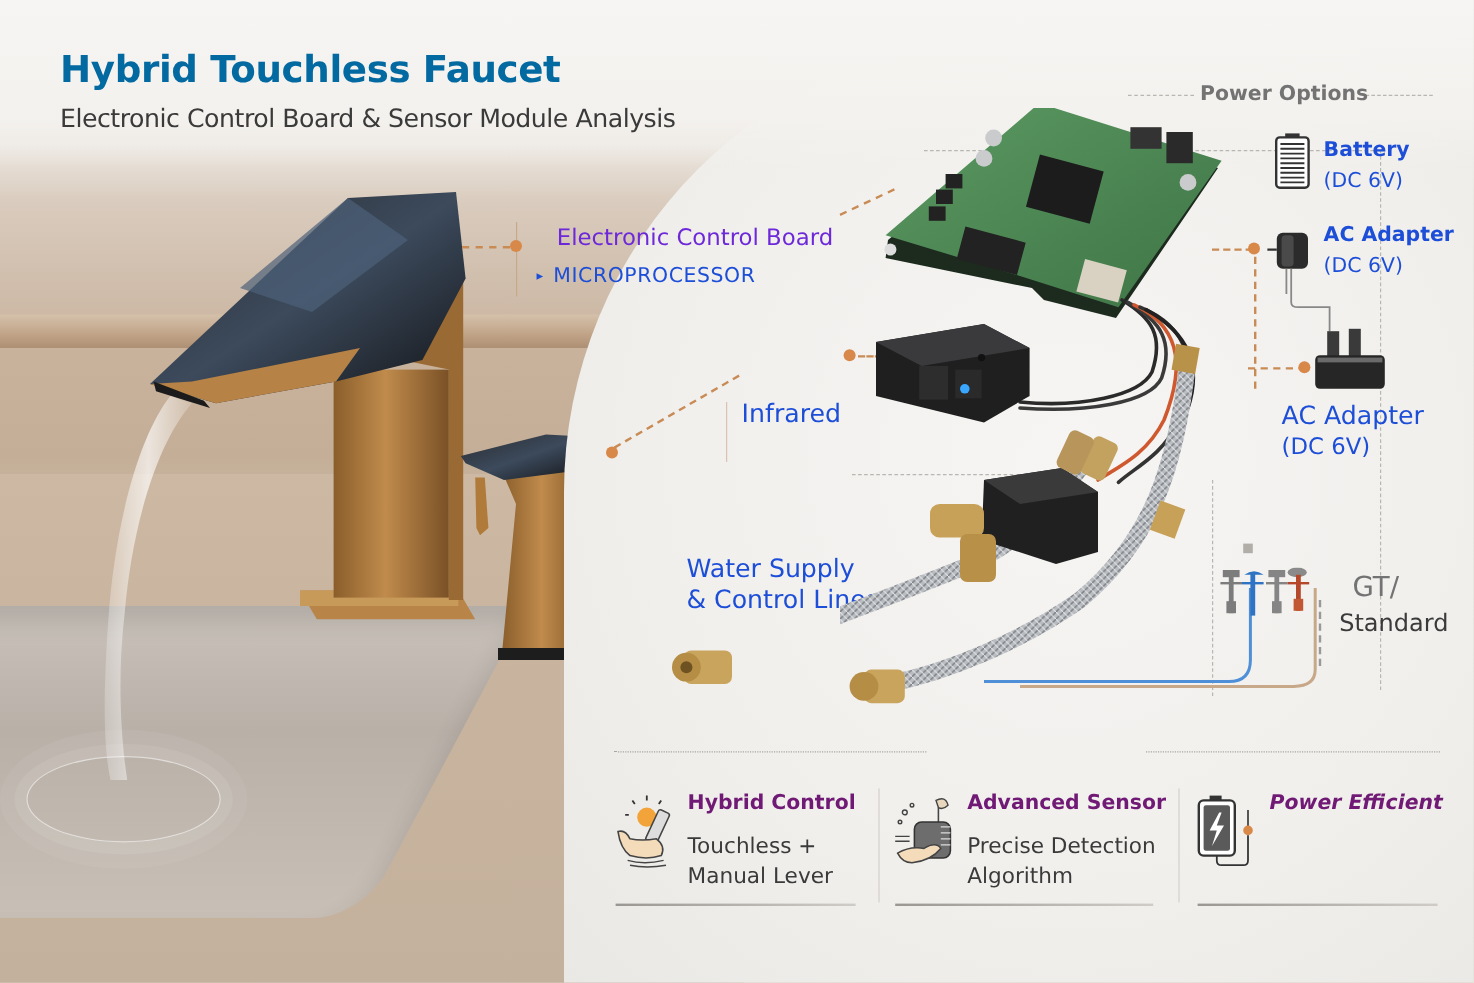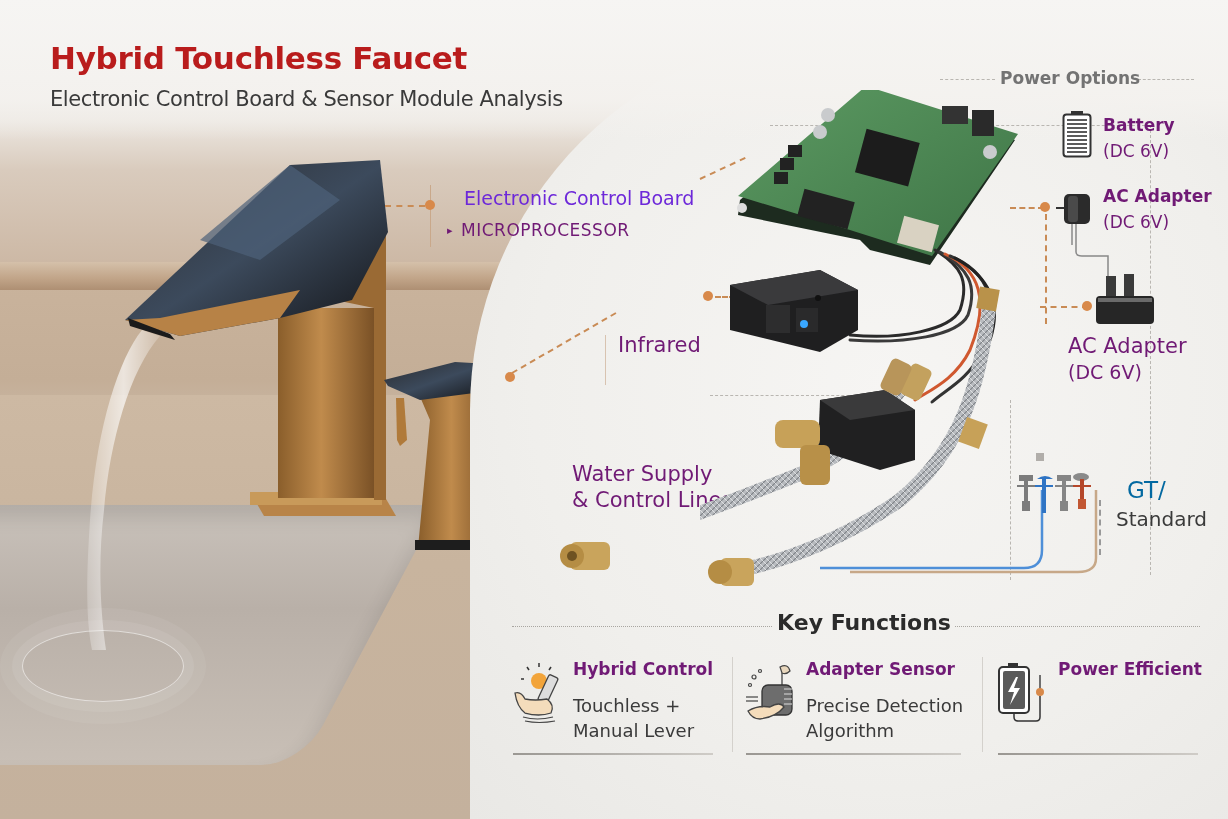--- a/index.html
+++ b/index.html
@@ -19,24 +19,24 @@
     transform:skewX(-28deg);transform-origin:top left;box-shadow:inset 0 12px 18px rgba(0,0,0,.12);}
   .ripples{position:absolute;left:22px;top:630px;width:160px;height:70px;border-radius:50%;
     border:1px solid rgba(255,255,255,.55);box-shadow:0 0 0 10px rgba(255,255,255,.08),0 0 0 22px rgba(255,255,255,.06);}
   .water{position:absolute;left:0;top:0;}
   
   .panel{position:absolute;left:470px;top:30px;width:760px;height:789px;
     background:radial-gradient(ellipse at 55% 45%,#f6f5f3 0%,#f0efec 60%,#e9e8e5 100%);
     border-radius:380px 0 0 0;}
   .header-fade{position:absolute;left:0;top:0;width:1228px;height:140px;
     background:linear-gradient(180deg,rgba(246,245,243,.98) 0%,rgba(244,242,239,.9) 70%,rgba(240,236,231,0) 100%);}
-  .title{position:absolute;left:50px;top:40px;font-size:31px;font-weight:bold;color:#b91c1c;letter-spacing:-0.3px;
+  .title{position:absolute;left:50px;top:40px;font-size:31px;font-weight:bold;color:#0369a1;letter-spacing:-0.3px;
     font-family:"DejaVu Sans",sans-serif;}
   .subtitle{position:absolute;left:50px;top:87px;font-size:21px;color:#3a3a3a;font-family:"DejaVu Sans",sans-serif;letter-spacing:-0.4px;}
-  .label{position:absolute;color:#701a75;font-family:"DejaVu Sans",sans-serif;line-height:1.25;}
+  .label{position:absolute;color:#1d4ed8;font-family:"DejaVu Sans",sans-serif;line-height:1.25;}
   .lbl-bold{font-weight:bold;}
   .dash-h{position:absolute;height:0;border-top:2px dashed #c98b55;}
   .dash-v{position:absolute;width:0;border-left:2px dashed #c98b55;}
   .dot{position:absolute;width:10px;height:10px;border-radius:50%;background:#d8894a;}
   .vrule{position:absolute;width:1px;background:#c9a88a;}
   .grey-dash-h{position:absolute;height:0;border-top:1px dashed #b9b6b1;}
   .grey-dash-v{position:absolute;width:0;border-left:1px dashed #b9b6b1;}
   .kf-title{position:absolute;left:500px;top:610px;width:728px;text-align:center;font-size:22px;font-weight:bold;color:#2b2b2b;}
   .kf-line{position:absolute;top:626px;height:0;border-top:1px dotted #a9a6a1;}
   .kf-card{position:absolute;top:655px;height:100px;}
@@ -278,27 +278,26 @@
           <rect x="45" y="28" width="8" height="10"></rect>
         </g>
       <g>
           <ellipse cx="66" cy="4" rx="8" ry="4" fill="#8a8a8a"></ellipse>
           <rect x="58" y="12" width="18" height="2" fill="#b5472a"></rect>
           <rect x="65" y="6" width="4" height="30" fill="#b5472a"></rect>
           <rect x="63" y="26" width="8" height="10" fill="#c25733"></rect>
         </g>
     </svg>
     <div class="grey-dash-v" style="left:1099px;top:500px;height:55px;border-left:2px dashed #999;"></div>
-    <div class="label" style="left:1127px;top:476px;font-size:23px;color:#0369a1;">GT/</div>
+    <div class="label" style="left:1127px;top:476px;font-size:23px;color:#737373;">GT/</div>
     <div class="label" style="left:1116px;top:507px;font-size:20px;color:#3a3a3a;">Standard</div>
   </div>
 
   <div class="kf-line" style="left:512px;width:260px;"></div>
   <div class="kf-line" style="left:955px;width:245px;"></div>
-  <div class="kf-title">Key Functions</div>
 
   <div class="kf-card" style="left:505px;width:225px;">
     <svg class="icon" viewBox="0 0 56 64">
       <circle cx="28" cy="20" r="8" fill="#f2a43a"></circle>
       <g stroke="#333" stroke-width="1.5">
           <line x1="28" y1="2" x2="28" y2="6"></line>
           <line x1="16" y1="6" x2="18" y2="9"></line>
           <line x1="40" y1="6" x2="38" y2="9"></line>
           <line x1="10" y1="18" x2="13" y2="18"></line>
         </g>
@@ -330,27 +329,27 @@
           <line x1="40" y1="33" x2="48" y2="33"></line>
           <line x1="40" y1="38" x2="48" y2="38"></line>
           <line x1="40" y1="43" x2="48" y2="43"></line>
         </g>
       <g stroke="#444" stroke-width="1.2">
           <line x1="2" y1="36" x2="14" y2="36"></line>
           <line x1="2" y1="40" x2="14" y2="40"></line>
         </g>
       <path d="M4 50 Q14 44 26 46 Q36 40 40 46 Q32 56 16 58 Q8 58 4 50 Z" fill="#f4dcbb" stroke="#444" stroke-width="1.3"></path>
     </svg>
-    <div class="name">Adapter Sensor</div>
+    <div class="name">Advanced Sensor</div>
     <div class="desc"><span>Precise Detection</span><br><span>Algorithm</span></div>
     <div class="underline" style="width:215px;"></div>
   </div>
   <div class="kf-sep" style="left:982px;"></div>
 
-  <div class="kf-card" style="left:990px;width:230px;">
+  <div class="kf-card" style="left:990px;width:230px;font-style:italic;">
     <svg class="icon" viewBox="0 0 56 64">
       <rect x="12" y="2" width="10" height="4" fill="#333"></rect>
       <rect x="3" y="6" width="30" height="46" rx="4" fill="#fff" stroke="#333" stroke-width="2"></rect>
       <rect x="7" y="10" width="22" height="38" rx="2" fill="#5a5a5a"></rect>
       <path d="M20 16 L12 31 L18 31 L14 44 L24 27 L18 27 L22 16 Z" fill="#fff"></path>
       <line x1="44" y1="14" x2="44" y2="28" stroke="#444" stroke-width="1.5"></line>
       <circle cx="44" cy="31" r="4" fill="#d8894a"></circle>
       <path d="M44 35 L44 56 Q44 60 40 60 L22 60 Q18 60 18 56 L18 52" stroke="#333" stroke-width="1.5" fill="none"></path>
     </svg>
     <div class="name">Power Efficient</div>

